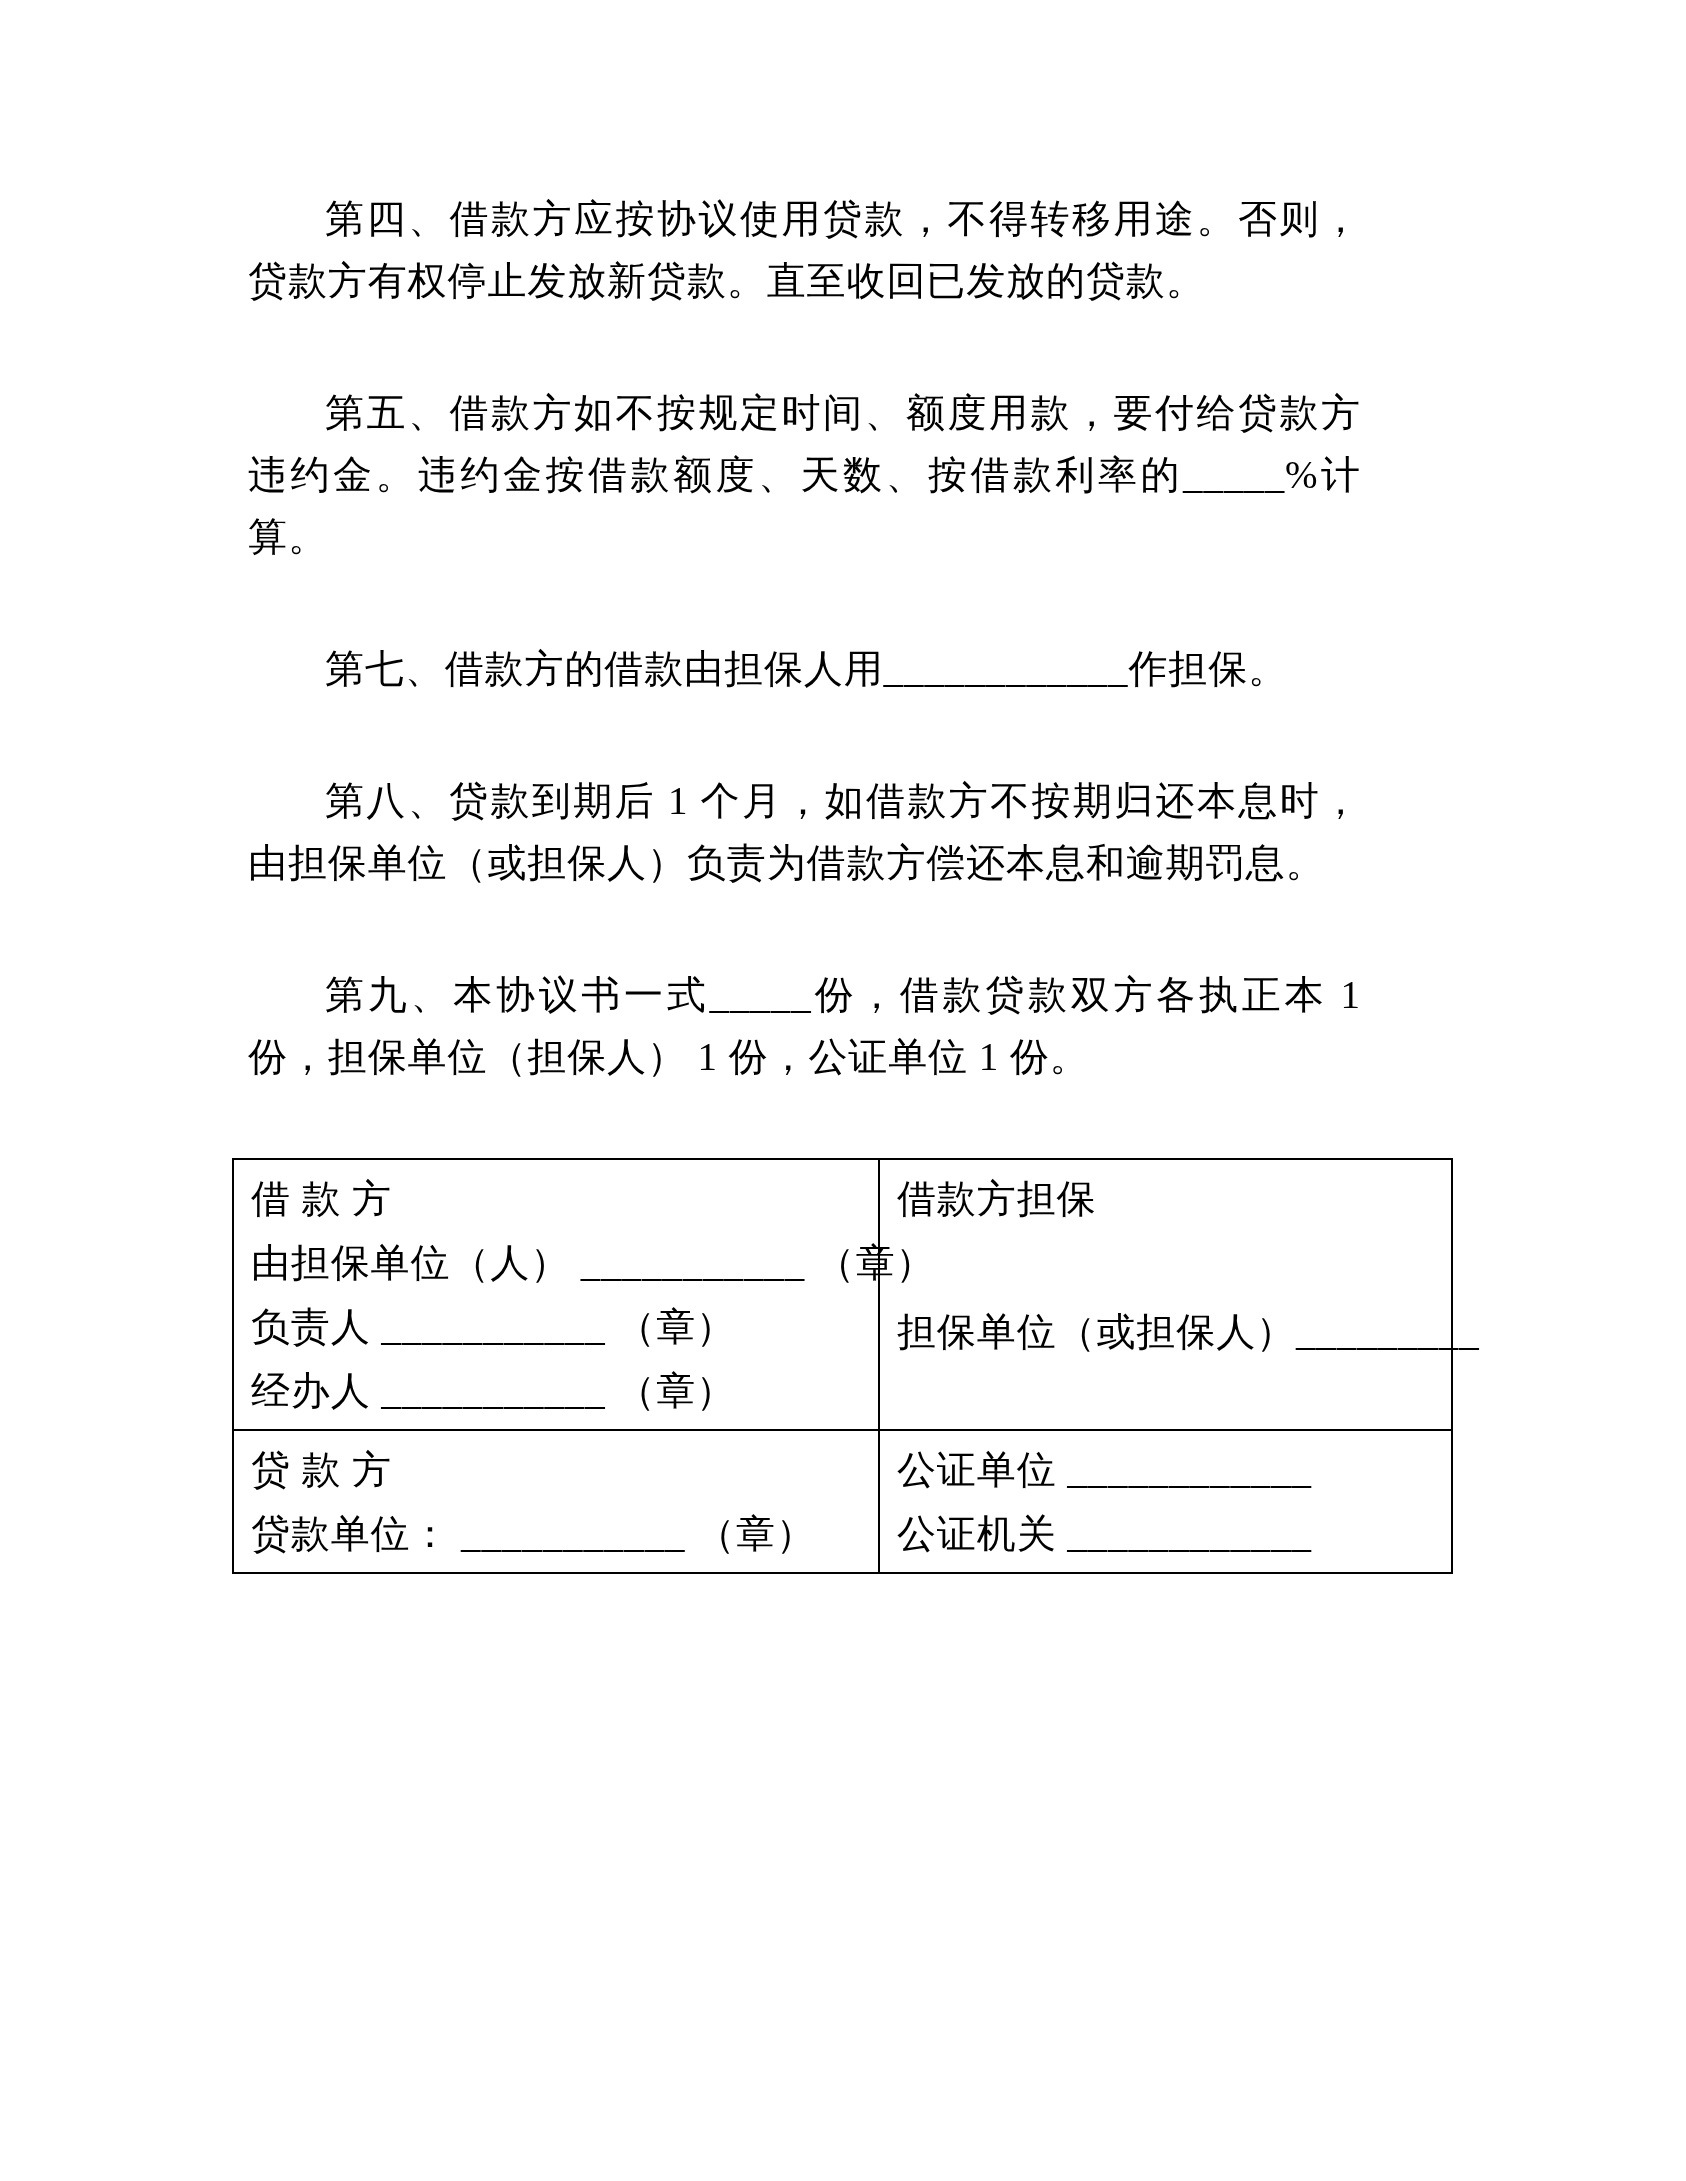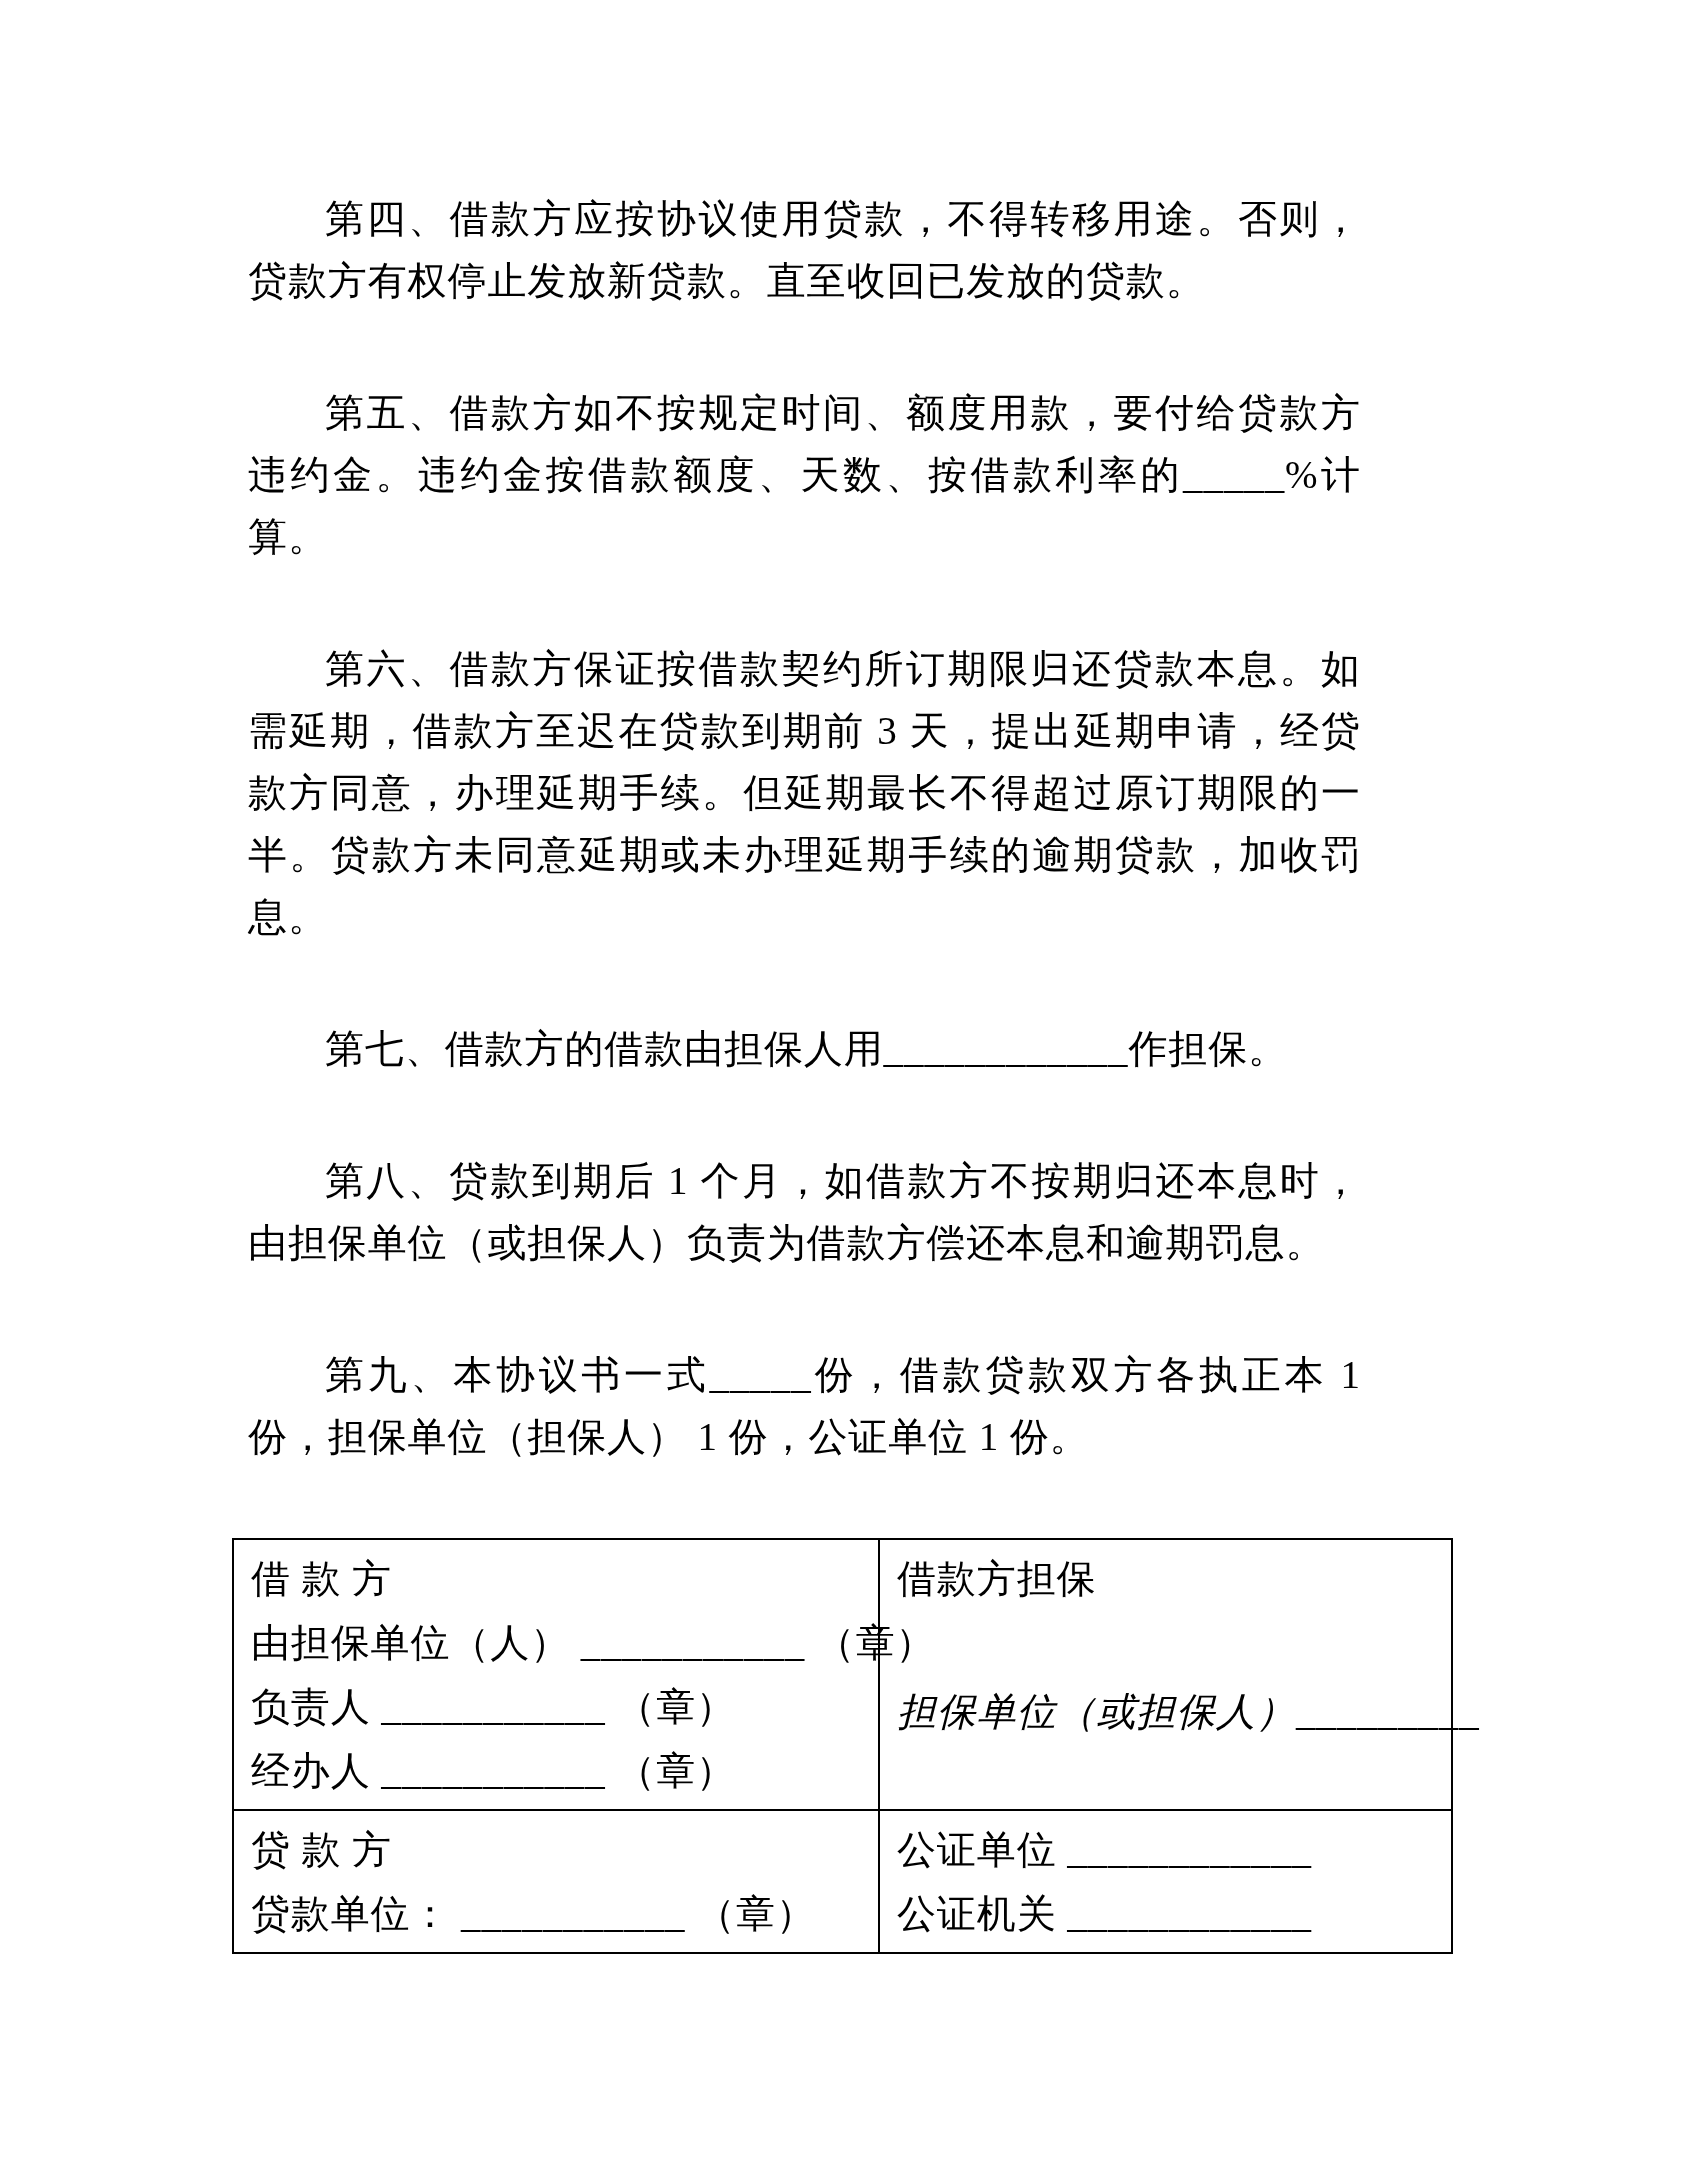--- a/index.html
+++ b/index.html
@@ -41,30 +41,29 @@
     line-height: 64px;
     letter-spacing: 0.9px;
     box-sizing: border-box;
   }
   td.c-borrower  { width: 53%; height: 257px; }
   td.c-guarantor { width: 47%; height: 257px; }
   td.c-lender    { height: 134px; }
   td.c-notary    { height: 134px; margin-left: 48px; }
   .cell-header { text-indent: 0; }
   .cell-line   { text-align: left; white-space: nowrap; }
-  .guarantor-line { margin-top: 69px; font-style: italic; }
+  .guarantor-line { margin-top: 69px; }
 </style>
 </head>
 <body>
 
 <div class="page">
 
   <p class="clause">第四、借款方应按协议使用贷款，不得转移用途。否则，贷款方有权停止发放新贷款。直至收回已发放的贷款。</p>
   <p class="clause">第五、借款方如不按规定时间、额度用款，要付给贷款方违约金。违约金按借款额度、天数、按借款利率的_____%计算。</p>
-  <p class="clause">第六、借款方保证按借款契约所订期限归还贷款本息。如需延期，借款方至迟在贷款到期前 3 天，提出延期申请，经贷款方同意，办理延期手续。但延期最长不得超过原订期限的一半。贷款方未同意延期或未办理延期手续的逾期贷款，加收罚息。</p>
   <p class="clause">第七、借款方的借款由担保人用____________作担保。</p>
   <p class="clause">第八、贷款到期后 1 个月，如借款方不按期归还本息时，由担保单位（或担保人）负责为借款方偿还本息和逾期罚息。</p>
   <p class="clause">第九、本协议书一式_____份，借款贷款双方各执正本 1 份，担保单位（担保人） 1 份，公证单位 1 份。</p>
 
   <table class="sig">
     <tbody>
       <tr>
         <td class="c-borrower">
           <div class="cell-header">借  款  方</div>
           <div class="cell-line">由担保单位（人） ___________ （章）</div>

